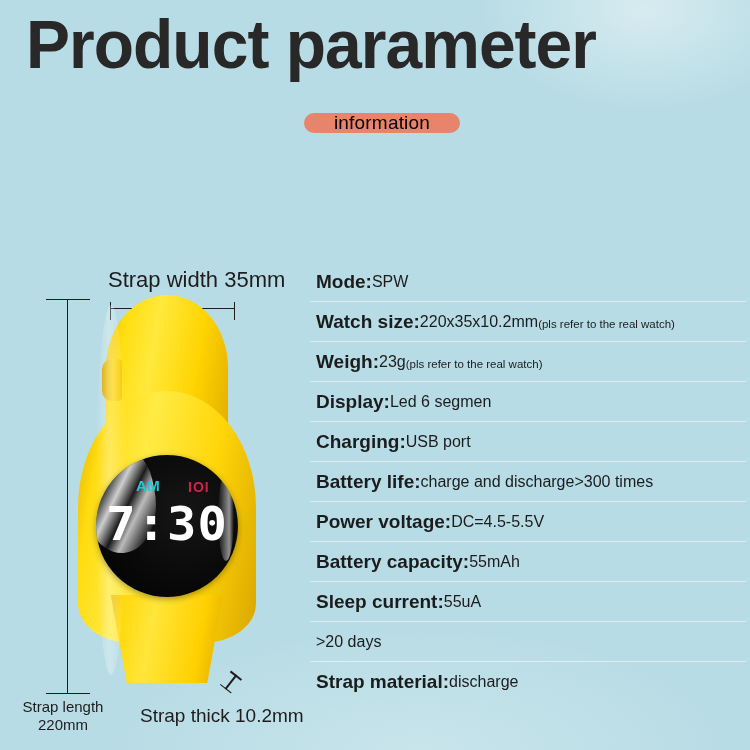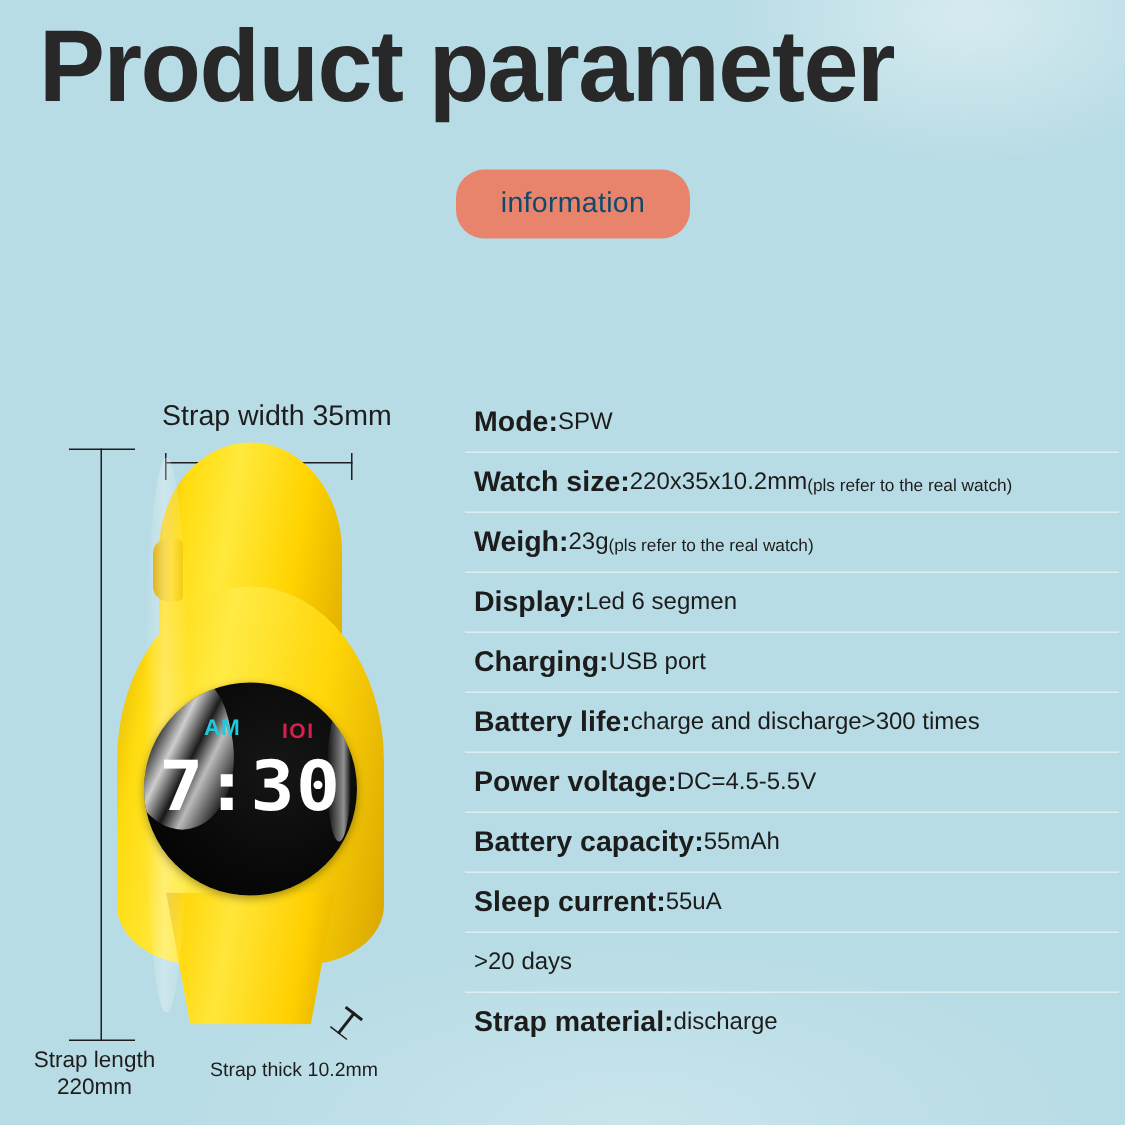--- a/index.html
+++ b/index.html
@@ -56,24 +56,24 @@
     white-space: nowrap;
     transform: scaleX(0.97);
     transform-origin: left center;
   }
 
   #info-badge {
     position: absolute;
     left: 304px;
     top: 113px;
     width: 156px;
-    height: 46px;
+    height: 20px;
     border-radius: 19px;
     background: #e8846c;
-    color: #0c4a6e;
+    color: #000000;
     font-size: 19px;
     display: flex;
     align-items: center;
     justify-content: center;
     letter-spacing: 0.2px;
     text-align: center;
   }
 
   
   #product-area {
@@ -82,21 +82,21 @@
     top: 255px;
     width: 305px;
     height: 495px;
   }
 
   
   #strap-width-label {
     position: absolute;
     left: 108px;
     top: 12px;
-    font-size: 19px;
+    font-size: 22px;
     color: #1d1d1d;
     white-space: nowrap;
   }
   #strap-width-dim {
     position: absolute;
     left: 110px;
     top: 47px;
     width: 125px;
     height: 12px;
   }
@@ -148,21 +148,21 @@
     font-size: 15px;
     color: #1d1d1d;
     text-align: center;
     line-height: 1.22;
   }
 
   #strap-thick-label {
     position: absolute;
     left: 140px;
     top: 450px;
-    font-size: 13px;
+    font-size: 19px;
     color: #1d1d1d;
     white-space: nowrap;
   }
 
   
   #strap-thick-marker {
     position: absolute;
     left: 222px;
     top: 418px;
     width: 18px;

